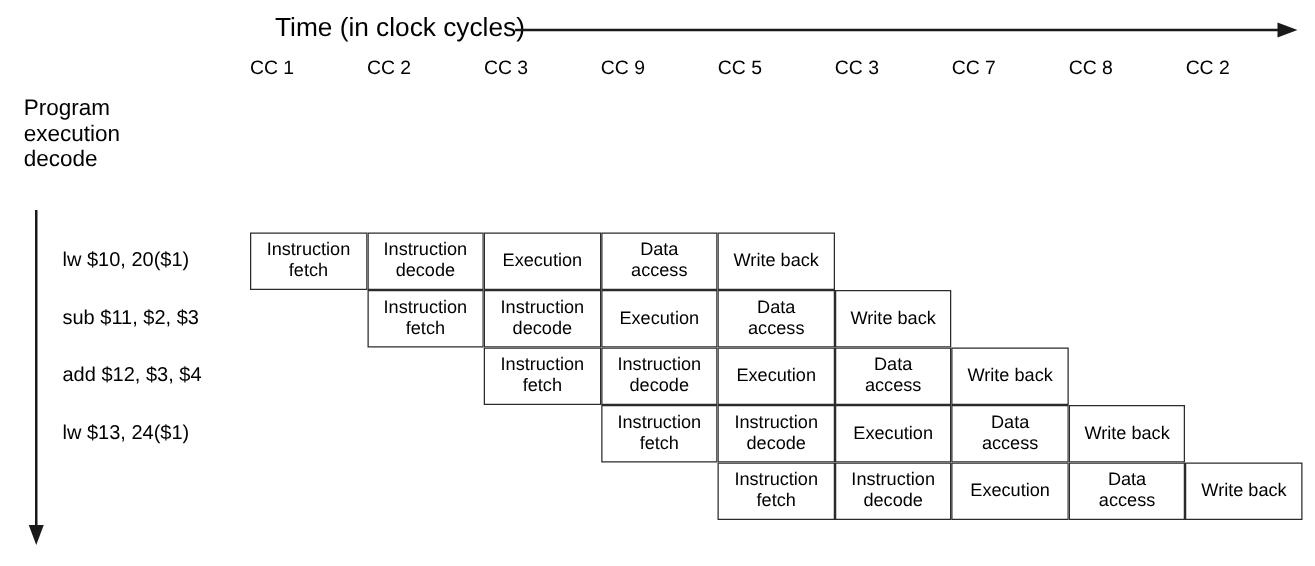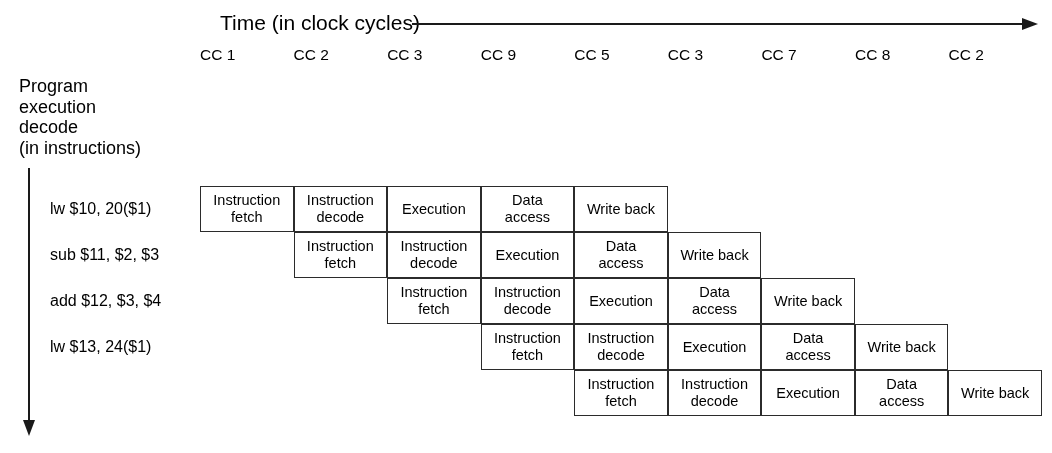--- a/index.html
+++ b/index.html
@@ -145,21 +145,20 @@
   <div class="cc-label">CC 3</div>
   <div class="cc-label">CC 7</div>
   <div class="cc-label">CC 8</div>
   <div class="cc-label">CC 2</div>
 </div>
 
 <div id="program-order-label">
   <div>Program</div>
   <div>execution</div>
   <div>decode</div>
-  <div>(in instructions)</div>
 </div>
 
 <svg id="program-order-arrow" viewBox="0 0 26 268" preserveAspectRatio="none">
   <line x1="13" y1="0" x2="13" y2="254" stroke="#1a1a1a" stroke-width="2"></line>
   <polygon points="13,268 7,252 19,252" fill="#1a1a1a"></polygon>
 </svg>
 
 <div id="instruction-labels">
   <div class="instr-label">lw $10, 20($1)</div>
   <div class="instr-label">sub $11, $2, $3</div>

